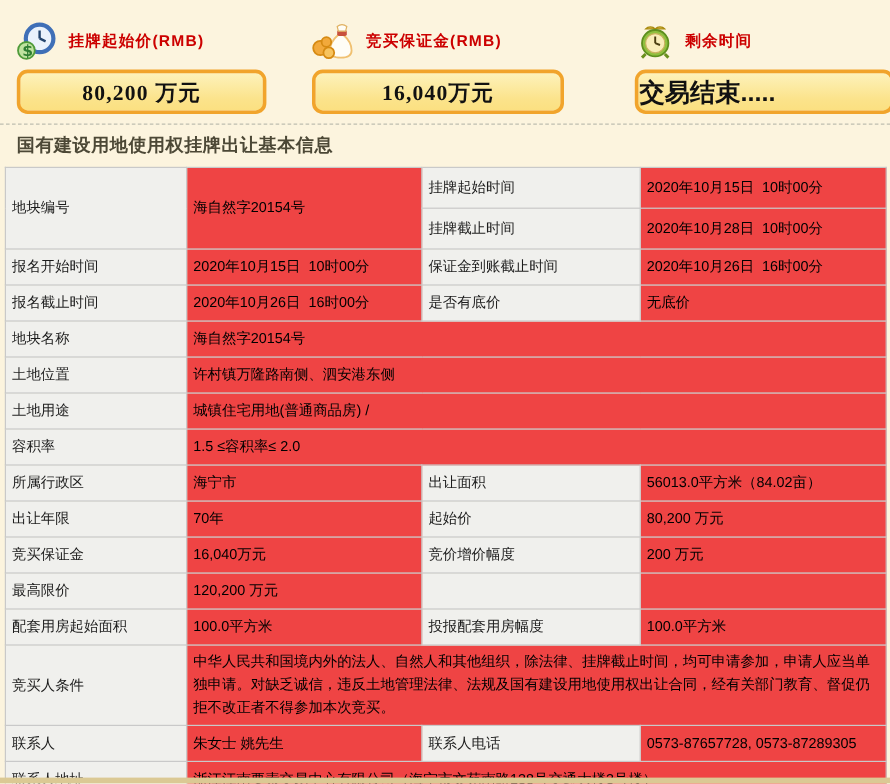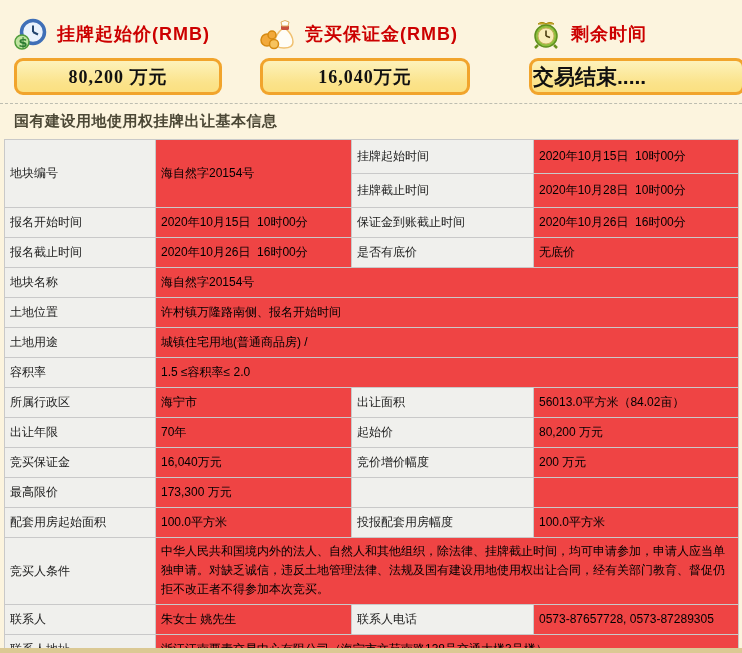--- a/index.html
+++ b/index.html
@@ -8,21 +8,21 @@
     background:#fcf4de;
     font-family:"Liberation Sans","DejaVu Sans",sans-serif;
   }
   
   .topbar{position:absolute;top:0;left:0;width:742px;height:103px;border-bottom:1px dashed #bdbdb0;}
   .sum-group{position:absolute;top:0;}
   .g1{left:14px;width:208px;}
   .g2{left:260px;width:210px;}
   .g3{left:530px;width:215px;}
   .glabel{display:flex;align-items:center;gap:9px;margin-top:16px;height:36px;}
-  .glabel .txt{color:#cc0000;font-weight:bold;font-size:18px;letter-spacing:1px;white-space:nowrap;}
+  .glabel .txt{color:#cc0000;font-weight:bold;font-size:13px;letter-spacing:1px;white-space:nowrap;}
   .gbox{
     margin-top:6px;height:31px;
     border:3px solid #f1a42c;border-radius:9px;
     background:linear-gradient(180deg,#fdf2bb 0%,#fbe38b 70%,#fbe081 100%);
     display:flex;align-items:center;justify-content:center;
     font-family:"Liberation Serif","DejaVu Serif",serif;
     font-weight:bold;font-size:18px;color:#111;letter-spacing:1px;
   }
   .g3 .gbox{justify-content:flex-start;font-family:"Liberation Sans","DejaVu Sans",sans-serif;
     font-size:21px;letter-spacing:0;padding-left:1px;margin-left:-1px;text-align:center;}
@@ -134,21 +134,21 @@
       <td class="v">2020年10月26日  16时00分</td>
       <td class="l">是否有底价</td>
       <td class="v">无底价</td>
     </tr>
     <tr>
       <td class="l">地块名称</td>
       <td class="v" colspan="3">海自然字20154号</td>
     </tr>
     <tr>
       <td class="l">土地位置</td>
-      <td class="v" colspan="3">许村镇万隆路南侧、报名开始时间</td>
+      <td class="v" colspan="3">许村镇万隆路南侧、泗安港东侧</td>
     </tr>
     <tr>
       <td class="l">土地用途</td>
       <td class="v" colspan="3">城镇住宅用地(普通商品房) /</td>
     </tr>
     <tr>
       <td class="l">容积率</td>
       <td class="v" colspan="3">1.5 ≤容积率≤ 2.0</td>
     </tr>
     <tr>
@@ -164,21 +164,21 @@
       <td class="v">80,200 万元</td>
     </tr>
     <tr>
       <td class="l">竞买保证金</td>
       <td class="v">16,040万元</td>
       <td class="l">竞价增价幅度</td>
       <td class="v">200 万元</td>
     </tr>
     <tr>
       <td class="l">最高限价</td>
-      <td class="v">173,300 万元</td>
+      <td class="v">120,200 万元</td>
       <td class="l"></td>
       <td class="v"></td>
     </tr>
     <tr>
       <td class="l">配套用房起始面积</td>
       <td class="v">100.0平方米</td>
       <td class="l">投报配套用房幅度</td>
       <td class="v">100.0平方米</td>
     </tr>
     <tr class="bidder">

